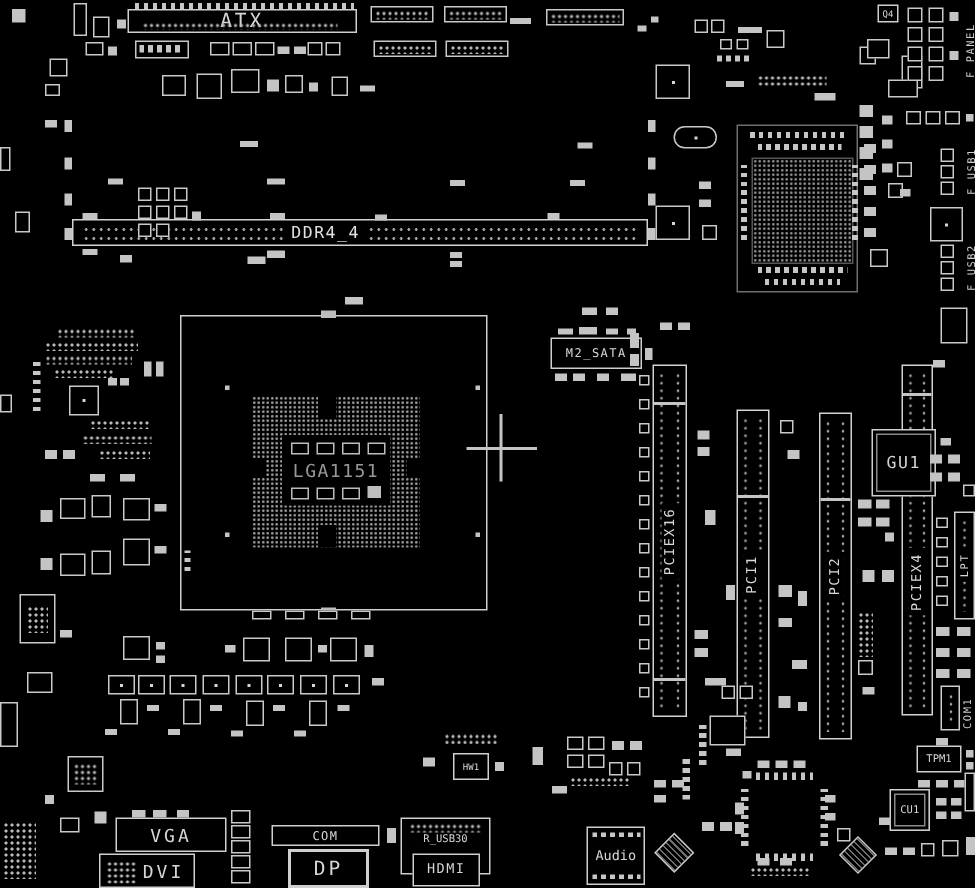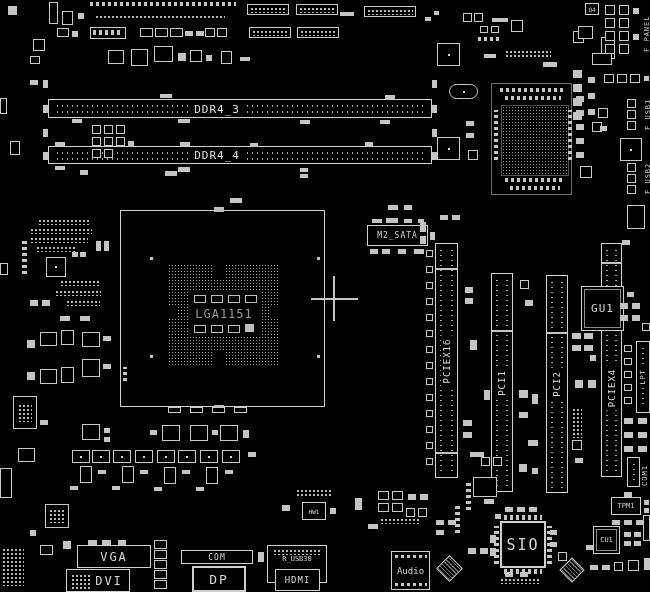--- a/index.html
+++ b/index.html
@@ -44,29 +44,28 @@
   
   .vtext{writing-mode:vertical-rl;transform:rotate(180deg);font-size:7px;line-height:8px;
          letter-spacing:1px;color:#cfcfcf;white-space:nowrap;}
   .xhair{background:#c4c4c4;}
 </style>
 </head>
 <body>
 
 <div id="board">
 
+  <div class="cmp box" style="left:85px;top:6px;width:153px;height:16px">
+    <span class="clabel" style="font-size:13px;letter-spacing:2px">ATX</span>
+  </div>
 
   <div class="cmp box" style="left:585px;top:3px;width:14px;height:12px">
     <span class="clabel" style="font-size:6px">Q4</span>
   </div>
 
-  <div class="cmp dimm" style="left:48px;top:99px;width:384px;height:19px">
-    <div class="dimmDots"></div>
-    <span class="dimmLbl">DDR4_3</span>
-  </div>
   <div class="cmp dimm" style="left:48px;top:146px;width:384px;height:18px">
     <div class="dimmDots"></div>
     <span class="dimmLbl">DDR4_4</span>
   </div>
 
   <div class="cmp" style="left:491px;top:83px;width:81px;height:112px;border:1px solid #6f6f6f">
     <div class="pchgrid" style="left:9px;top:21px;width:66px;height:69px"></div>
   </div>
 
   <div class="cmp box" style="left:120px;top:210px;width:205px;height:197px">
@@ -138,23 +137,20 @@
   <div class="cmp vtext" style="left:641px;top:458px;height:28px">COM1</div>
 
   <div class="cmp box" style="left:611px;top:497px;width:30px;height:18px">
     <span class="clabel" style="font-size:7px">TPM1</span>
   </div>
 
   <div class="cmp box" style="left:593px;top:526px;width:27px;height:28px;box-shadow:inset 0 0 0 2px #000,inset 0 0 0 3px #8a8a8a">
     <span class="clabel" style="font-size:7px">CU1</span>
   </div>
 
-  <div class="cmp box" style="left:500px;top:521px;width:46px;height:47px;border-width:2px">
-    <span class="clabel" style="font-size:15px;letter-spacing:2px">SIO</span>
-  </div>
 
   <div class="cmp box" style="left:391px;top:551px;width:39px;height:39px">
     <div class="cmp dTH" style="left:3px;top:3px;width:32px;height:3px"></div>
     <span class="clabel" style="font-size:9px">Audio</span>
     <div class="cmp dTH" style="left:3px;bottom:3px;width:32px;height:3px"></div>
   </div>
 
 
   <div class="cmp box" style="left:267px;top:545px;width:60px;height:38px">
     <div class="cmp dD" style="left:5px;top:3px;width:48px;height:6px"></div>

